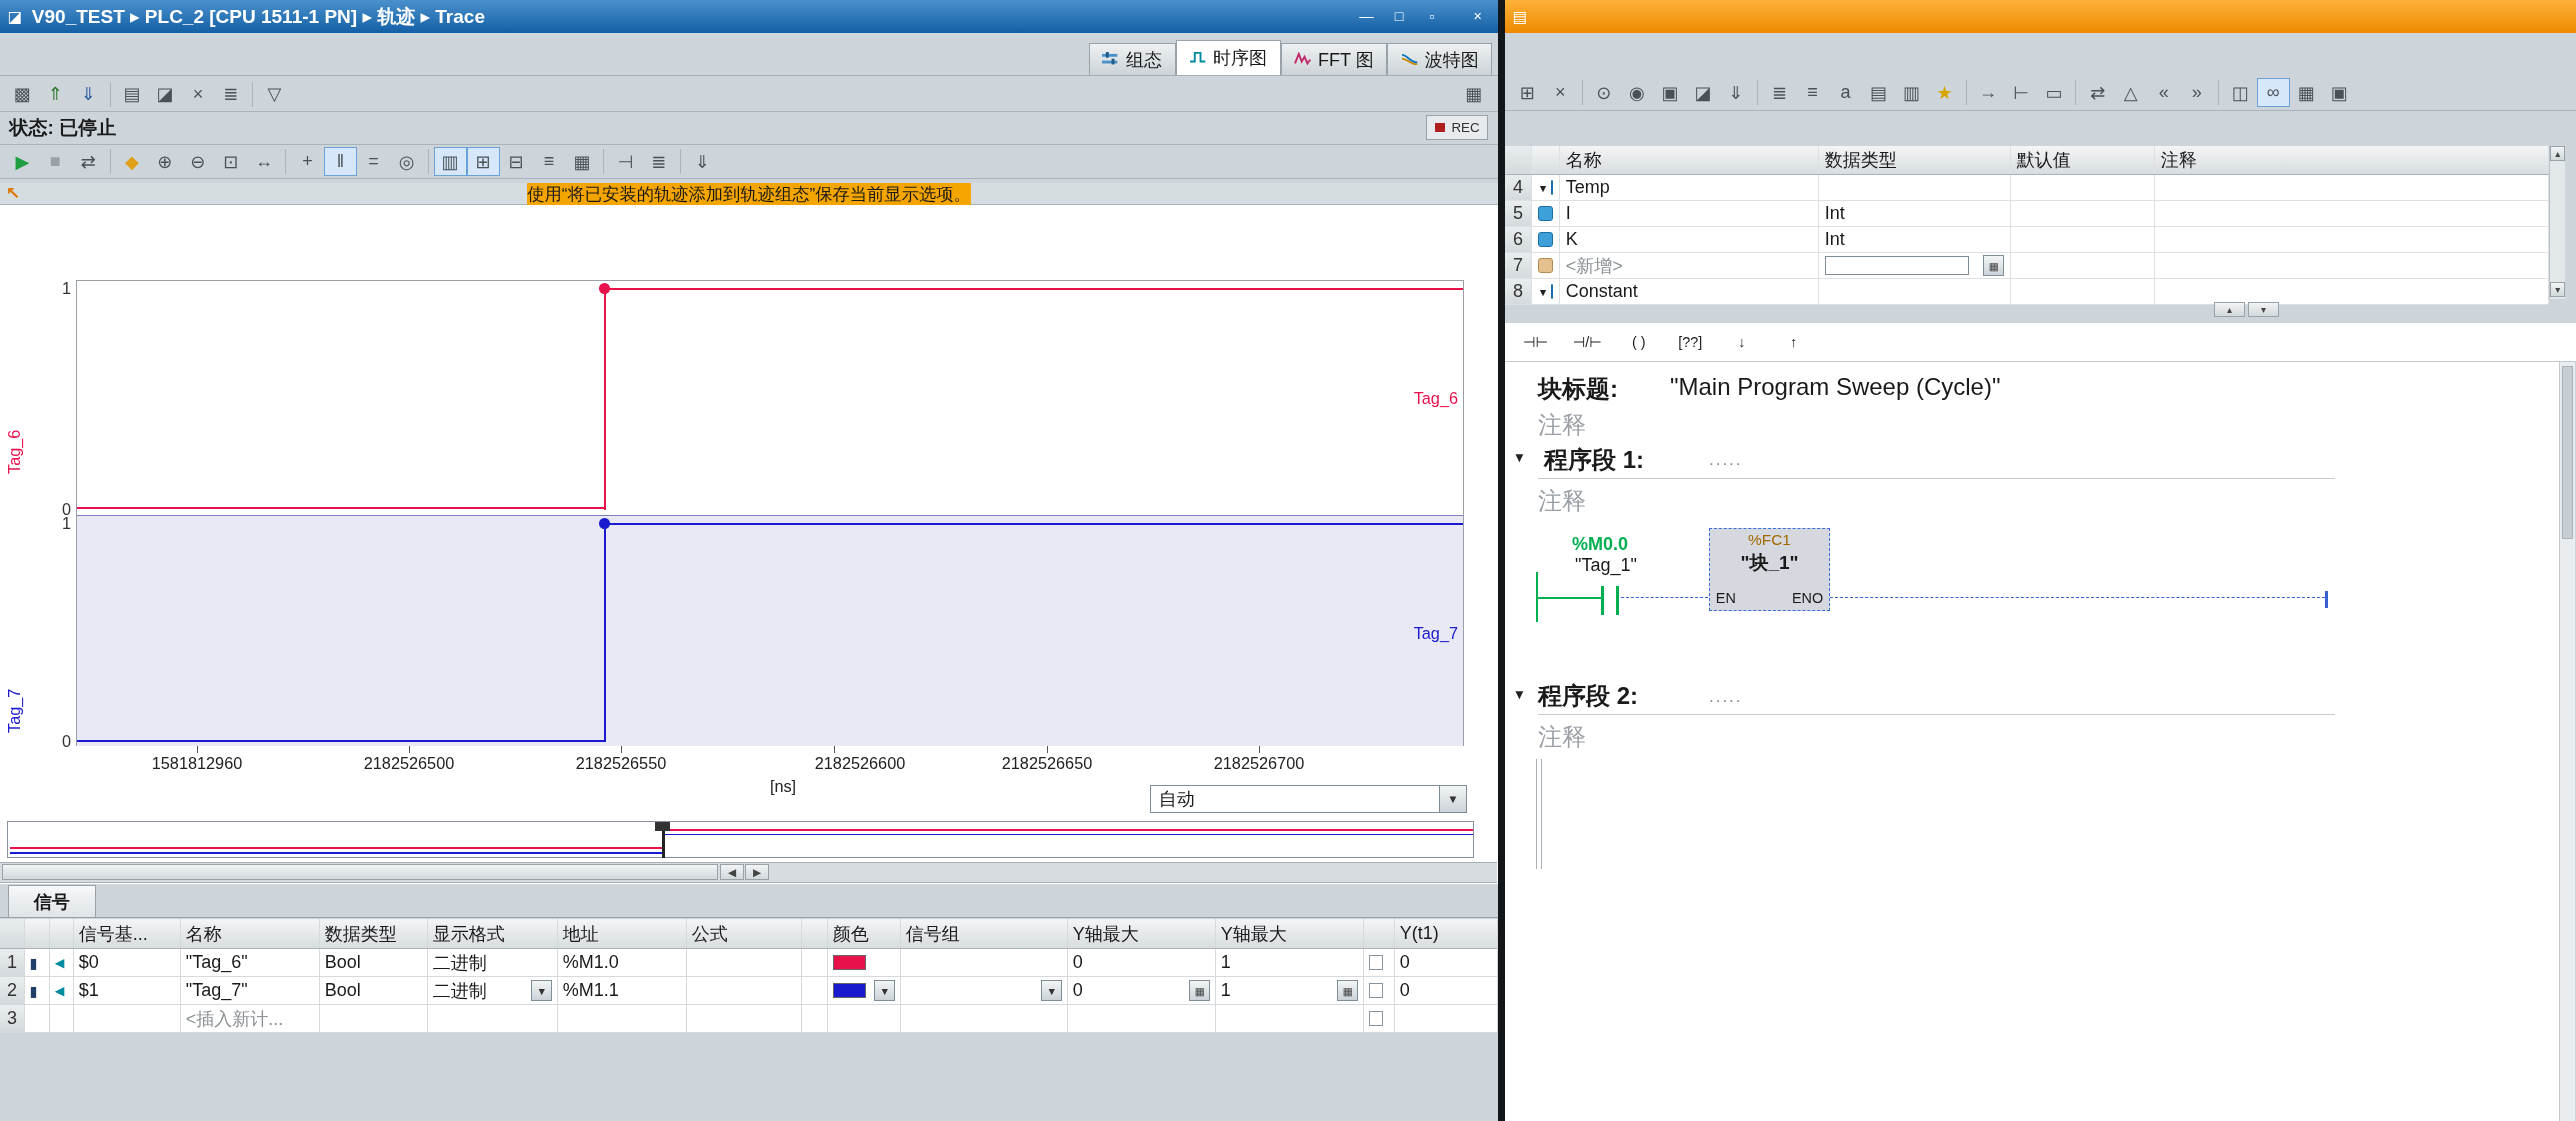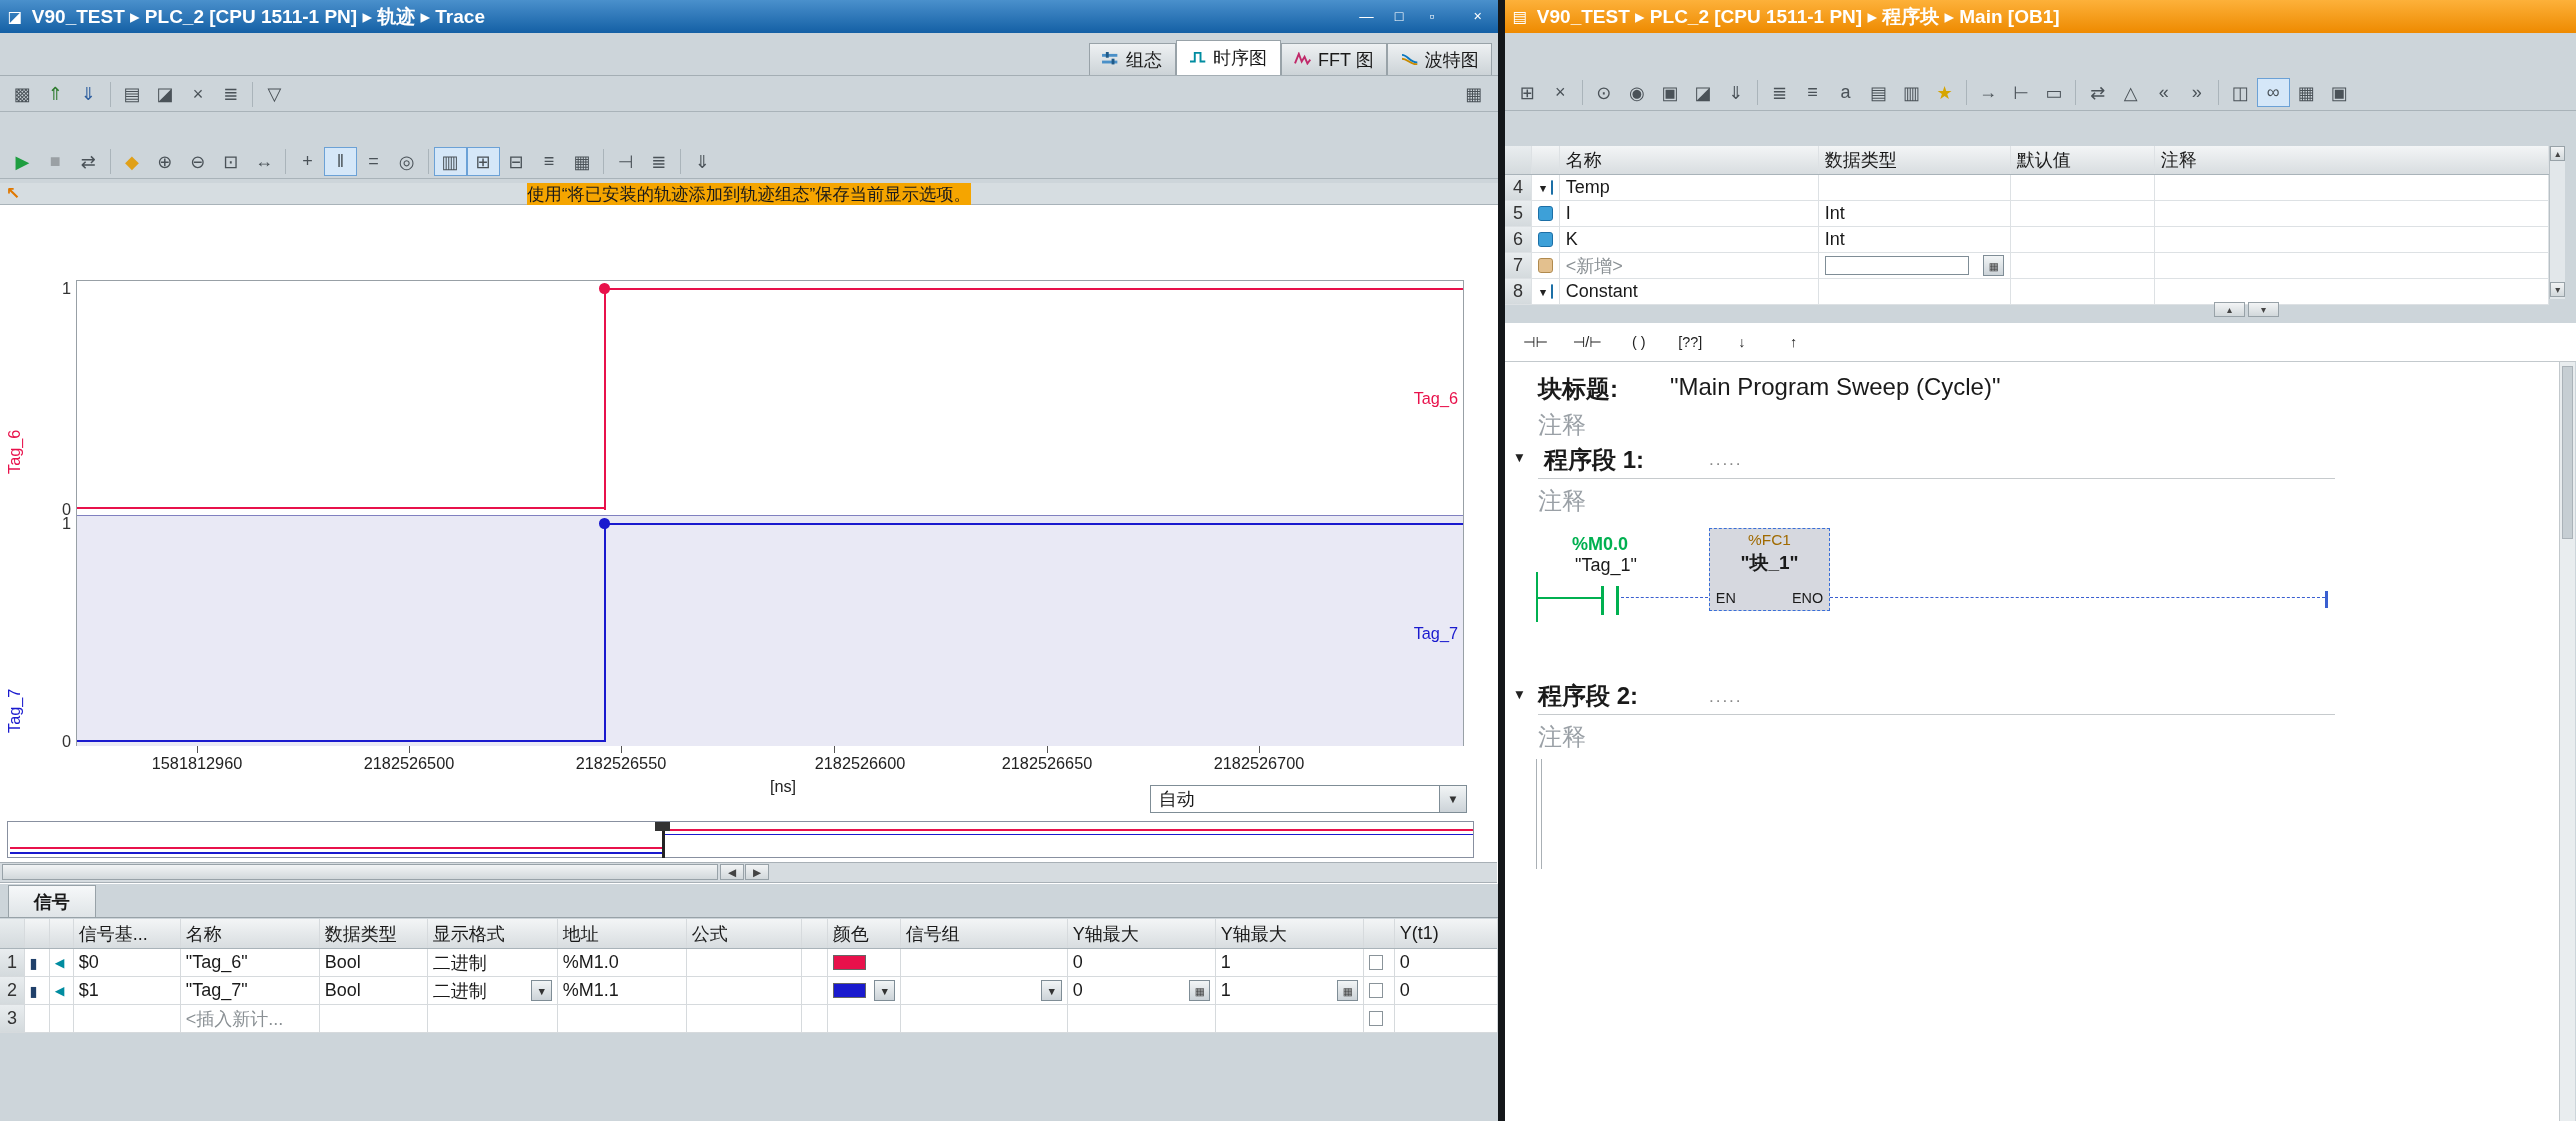--- a/index.html
+++ b/index.html
@@ -186,20 +186,27 @@
       <div class="sep"></div>
       <button class="tbi">▤</button>
       <button class="tbi">◪</button>
       <button class="tbi">×</button>
       <button class="tbi">≣</button>
       <div class="sep"></div>
       <button class="tbi">▽</button>
       <button class="tbi" style="position:absolute;right:7.7px">▦</button>
     </div>
 
+    <div class="statusrow">
+      <span>状态: 已停止</span>
+      <span class="recbox">
+        <span class="recdot"></span>
+        <span>REC</span>
+      </span>
+    </div>
 
     <div id="tb2" class="toolbar">
       <button class="tbi" style="color: rgb(30, 158, 64);">▶</button>
       <button class="tbi" style="color: rgb(154, 160, 164);">■</button>
       <button class="tbi">⇄</button>
       <div class="sep"></div>
       <button class="tbi" style="color: rgb(224, 160, 24);">◆</button>
       <button class="tbi">⊕</button>
       <button class="tbi">⊖</button>
       <button class="tbi">⊡</button>
@@ -399,21 +406,20 @@
         <div class="scell"></div>
       </div>
     </div>
   </section>
 
   <div id="divider"></div>
 
   <section id="win-right">
     <div class="titlebar orange">
       <span class="wicon">▤</span>
-      <span>V90_TEST ▸ PLC_2 [CPU 1511-1 PN] ▸ 程序块 ▸ Main [OB1]</span>
     </div>
 
     <div id="rtoolbar">
       <button class="tbi">⊞</button>
       <button class="tbi">×</button>
       <div class="sep"></div>
       <button class="tbi">⊙</button>
       <button class="tbi">◉</button>
       <button class="tbi">▣</button>
       <button class="tbi">◪</button>

